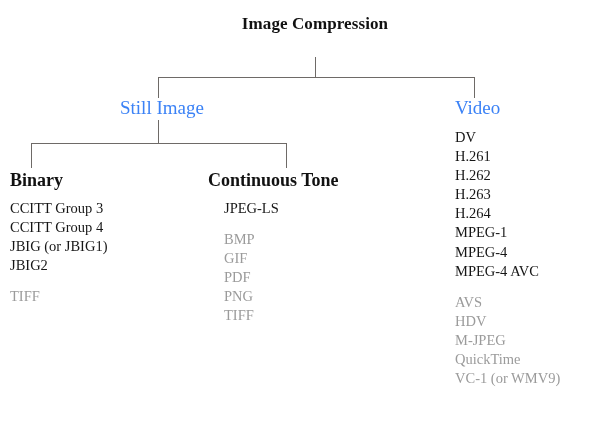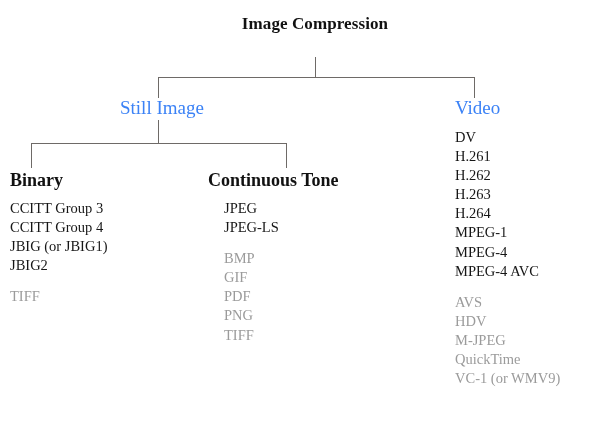--- a/index.html
+++ b/index.html
@@ -101,21 +101,20 @@
     <div class="item">CCITT Group 3</div>
     <div class="item">CCITT Group 4</div>
     <div class="item">JBIG (or JBIG1)</div>
     <div class="item">JBIG2</div>
     <div class="group-gap"></div>
     <div class="item muted">TIFF</div>
   </div>
 
   <div class="col-heading" style="left:208px; top:172px;">Continuous Tone</div>
   <div class="item-list" style="left:224px; top:199px;">
-    <div class="item">JPEG</div>
     <div class="item">JPEG-LS</div>
     <div class="group-gap"></div>
     <div class="item muted">BMP</div>
     <div class="item muted">GIF</div>
     <div class="item muted">PDF</div>
     <div class="item muted">PNG</div>
     <div class="item muted">TIFF</div>
   </div>
 
   <div class="item-list" style="left:455px; top:128px;">

